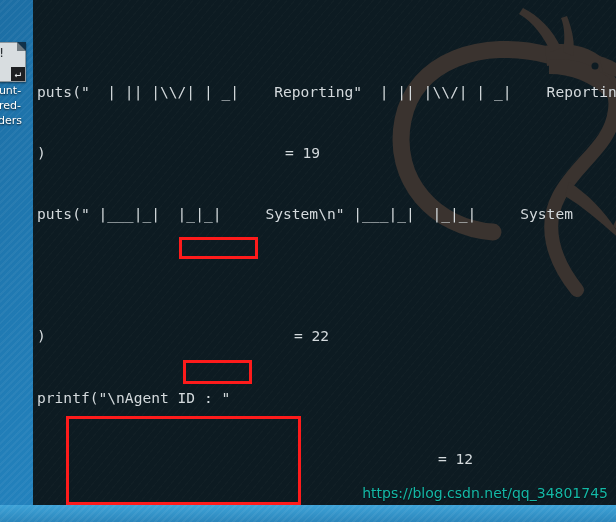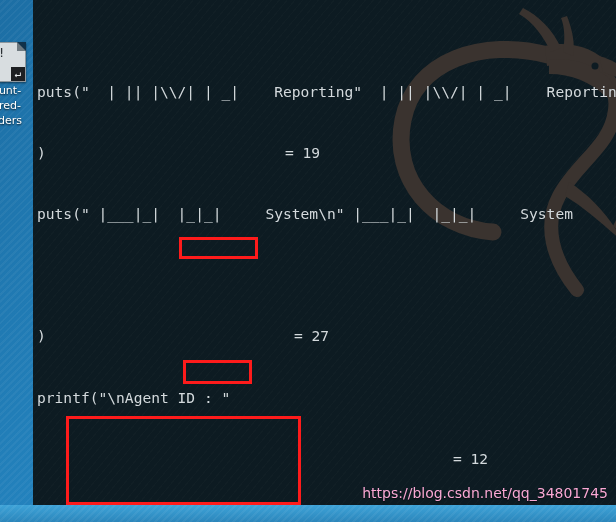--- a/index.html
+++ b/index.html
@@ -150,21 +150,21 @@
   #box-agent-id  { left: 150px; top: 360px; width: 69px; height: 24px; }
   #box-menu      { left:  33px; top: 416px; width: 235px; height: 89px; }
 
   
   .watermark {
     position: absolute;
     right: 8px;
     bottom: 21px;
     font-family: "DejaVu Sans", sans-serif;
     font-size: 14px;
-    color: #f9a8d4;
+    color: #14b8a6;
     text-shadow: 0 1px 1px rgba(0,0,0,0.6);
     letter-spacing: 0px;
   }
 
   
   .bottom-strip {
     position: absolute;
     left: 0;
     right: 0;
     bottom: 0;
@@ -219,23 +219,23 @@
       </svg>
     </div>
 
     <div class="lines">
 
       
       <div class="row"><span>puts("  | || |\\/| | _|    Reporting"  | || |\\/| | _|    Reporting</span></div>
       <div class="row"><span>)</span><span class="ret" style="left:248px">= 19</span></div>
       <div class="row"><span>puts(" |___|_|  |_|_|     System\n" |___|_|  |_|_|     System</span></div>
       <div class="blank"></div>
-      <div class="row"><span>)</span><span class="ret" style="left:257px">= 27</span></div>
+      <div class="row"><span>)</span><span class="ret" style="left:257px">= 22</span></div>
       <div class="row"><span>printf("\nAgent ID : "</span></div>
-      <div class="row"><span class="ret" style="left:416px">= 12</span></div>
+      <div class="row"><span class="ret" style="left:401px">= 12</span></div>
       
       
       
       
       
       
 
       
       
 

